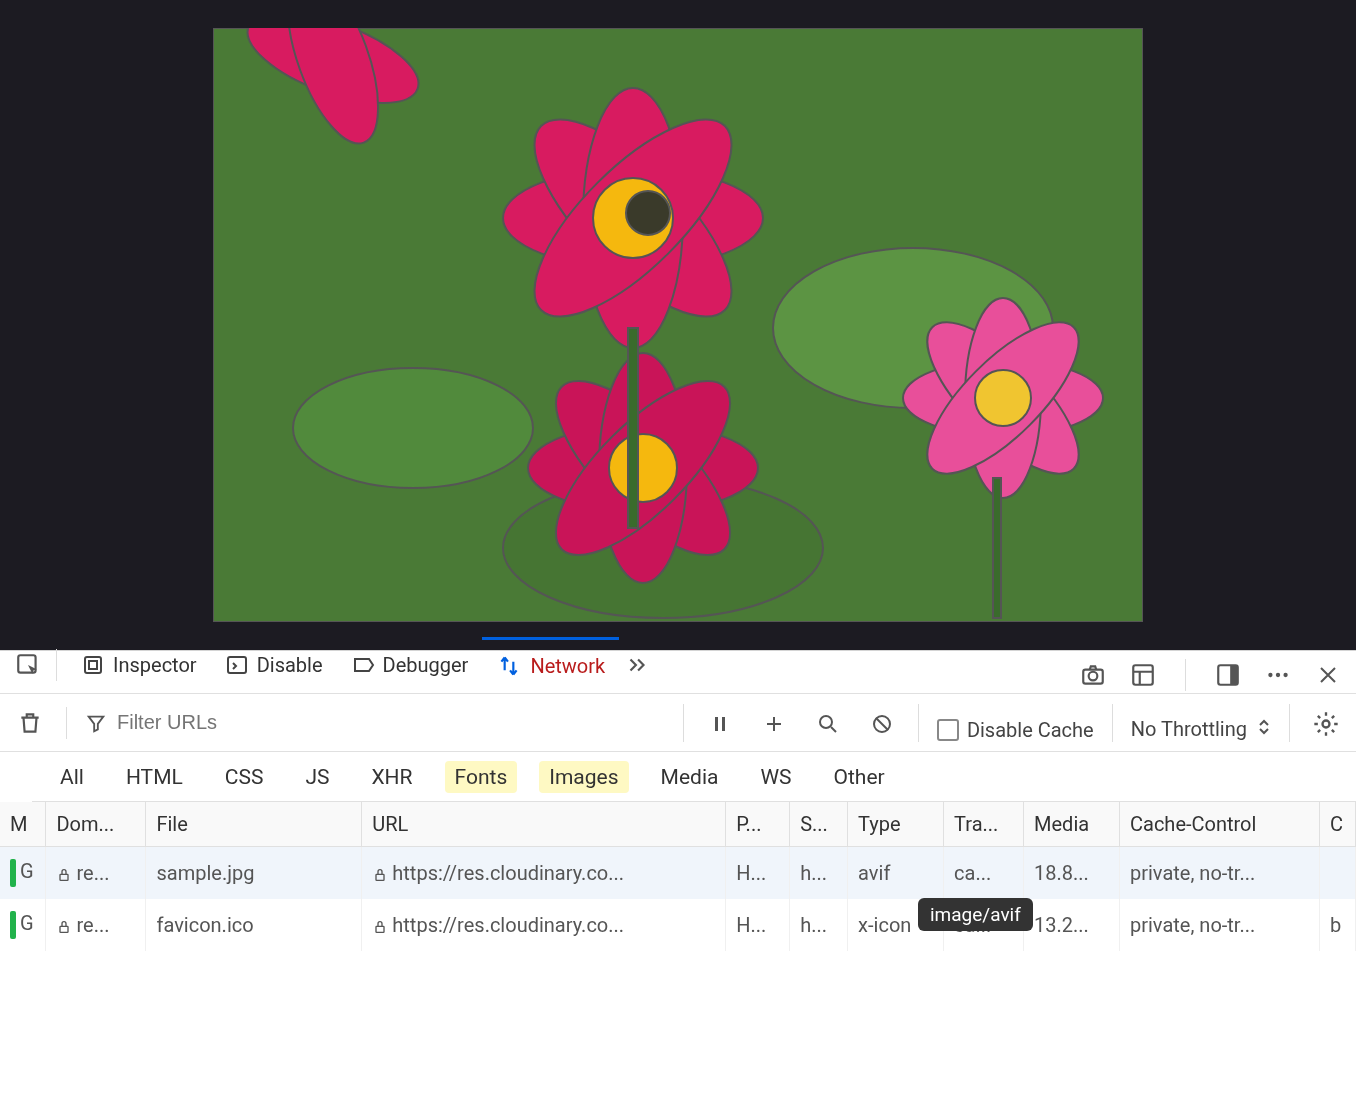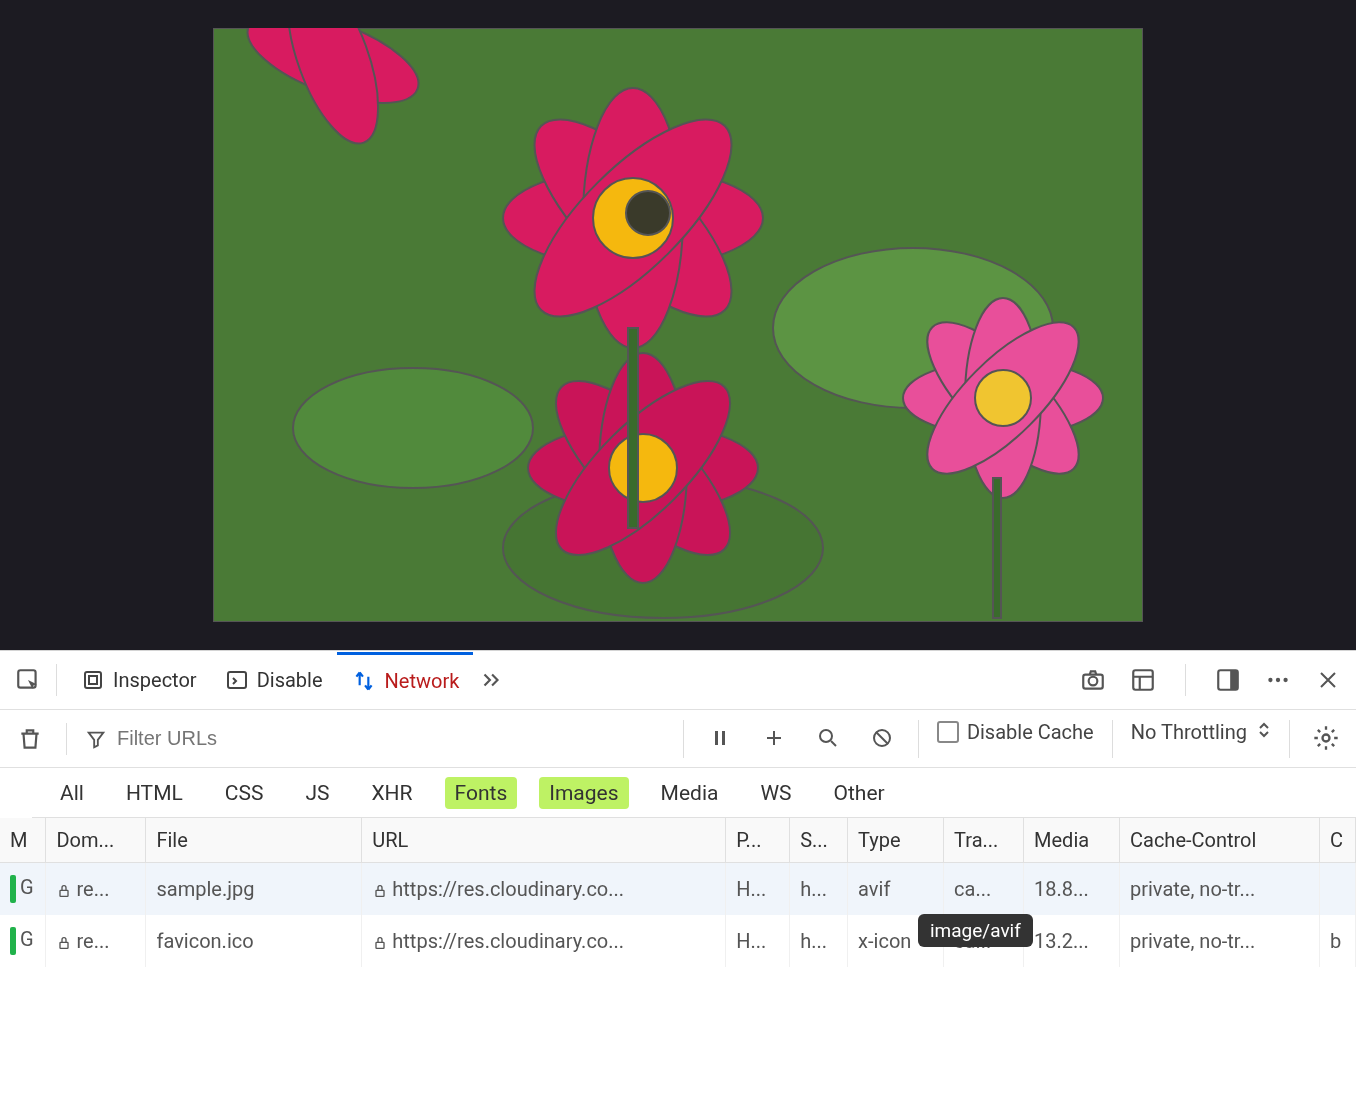--- a/index.html
+++ b/index.html
@@ -4,44 +4,44 @@
 <style>
 * { box-sizing: border-box; margin: 0; padding: 0; }
 body { font-family: -apple-system, BlinkMacSystemFont, "Segoe UI", Roboto, sans-serif; font-size: 14px; background: #fff; color: #333; overflow: hidden; }
 .viewport { width: 1356px; height: 1100px; display: flex; flex-direction: column; }
 
 
 .content-area { background: #1c1b22; height: 650px; display: flex; align-items: center; justify-content: center; }
 .image-placeholder { width: 930px; height: 594px; background: #3a6b2c; position: relative; overflow: hidden; }
 
 
-.devtools-tabs { background: #fff; border-top: 1px solid #d4d4d4; border-bottom: 1px solid #e0e0e0; height: 60px; display: flex; align-items: center; padding: 0 10px; font-size: 20px; color: #333; }
+.devtools-tabs { background: #fff; border-top: 1px solid #d4d4d4; border-bottom: 1px solid #e0e0e0; height: 44px; display: flex; align-items: flex-end; padding: 0 10px; font-size: 20px; color: #333; }
 .devtools-tabs .left { display: flex; align-items: center; flex: 1; gap: 0; }
 .devtools-tabs .right { display: flex; align-items: center; gap: 14px; }
 .dt-separator { width: 1px; height: 32px; background: #ddd; margin: 0 10px; }
 .tab-item { display: flex; align-items: center; gap: 8px; padding: 0 14px; height: 56px; cursor: pointer; }
 .tab-item.active { color: #b91c1c; border-top: 3px solid #0060df; margin-top: -1px; }
 .tab-item.active .icon svg { stroke: #0060df; }
 .icon { display: inline-flex; align-items: center; justify-content: center; }
 .iconbtn { width: 36px; height: 36px; display: inline-flex; align-items: center; justify-content: center; cursor: pointer; color: #333; }
 
 
 .net-toolbar { background: #fff; border-bottom: 1px solid #e0e0e0; height: 58px; display: flex; align-items: center; padding: 0 12px; font-size: 20px; color: #444; gap: 14px; }
 .filter-wrap { display: flex; align-items: flex-end; gap: 10px; flex: 0 0 480px; color: #888; }
 .filter-input { border: none; outline: none; font-size: 20px; background: transparent; width: 320px; }
-.net-toolbar-right { display: flex; align-items: flex-start; gap: 18px; margin-left: auto; }
+.net-toolbar-right { display: flex; align-items: flex-end; gap: 18px; margin-left: auto; }
 .divider-v { width: 1px; height: 38px; background: #ddd; }
 .disable-cache-wrap { display: flex; align-items: center; gap: 8px; }
 .checkbox-box { width: 22px; height: 22px; border: 2px solid #888; border-radius: 3px; }
 .throttle-select { display: flex; align-items: center; gap: 10px; cursor: pointer; }
 
 
 .filter-row { background: #fff; border-bottom: 1px solid #e0e0e0; height: 50px; display: flex; align-items: center; padding: 0 18px; gap: 22px; font-size: 21px; color: #333; margin-left: 32px; }
 .filter-pill { padding: 4px 10px; border-radius: 4px; cursor: pointer; }
-.filter-pill.selected { background: #bef264; }
+.filter-pill.selected { background: #fef9c3; }
 
 
 .net-table { width: 100%; border-collapse: collapse; }
 .net-table th { text-align: left; font-weight: 400; font-size: 20px; padding: 10px 10px; border-right: 1px solid #e0e0e0; border-bottom: 1px solid #e0e0e0; color: #333; background: #f9f9f9; overflow: hidden; white-space: nowrap; }
 .net-table td { font-size: 20px; padding: 12px 10px; border-right: 1px solid #f0f0f0; color: #555; overflow: hidden; white-space: nowrap; position: relative; }
 .net-table tr.row-even { background: #f0f5fb; }
 .net-table tr.row-odd { background: #fff; }
 .status-dot { width: 6px; height: 28px; background: #21b24b; border-radius: 2px; display: inline-block; margin-right: 4px; vertical-align: middle; }
 .lock-icon { display: inline-flex; margin-right: 4px; vertical-align: middle; }
 .tooltip { position: absolute; background: #333; color: #fff; padding: 5px 12px; font-size: 19px; border-radius: 6px; white-space: nowrap; z-index: 10; }
@@ -119,20 +119,28 @@
         <span>Inspector</span>
       </div>
       <div class="tab-item">
         <span class="icon">
             <svg width="24" height="24" viewBox="0 0 24 24">
               <rect x="3" y="4" width="18" height="16" rx="2"></rect>
               <path d="M8 10 l3 3 -3 3"></path>
             </svg>
           </span>
         <span>Disable</span>
+      </div>
+      <div class="tab-item">
+        <span class="icon">
+            <svg width="24" height="24" viewBox="0 0 24 24">
+              <path d="M4 6 h14 l4 6 -4 6 H4 z"></path>
+            </svg>
+          </span>
+        <span>Debugger</span>
       </div>
       <div class="tab-item active">
         <span class="icon">
             <svg width="26" height="26" viewBox="0 0 24 24">
               <path d="M8 4 v12 M8 4 l-3 4 M8 4 l3 4" stroke="#0060df"></path>
               <path d="M16 20 v-12 M16 20 l-3 -4 M16 20 l3 -4" stroke="#0060df"></path>
             </svg>
           </span>
         <span>Network</span>
       </div>

